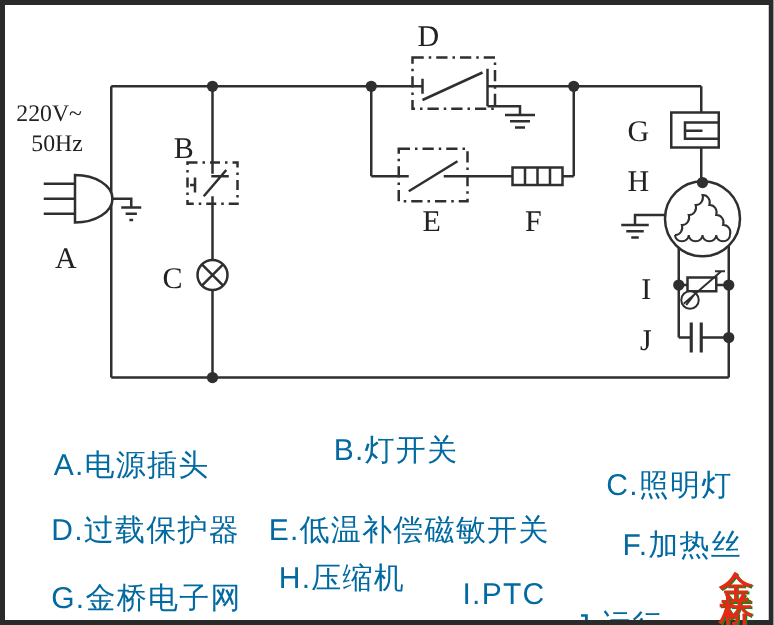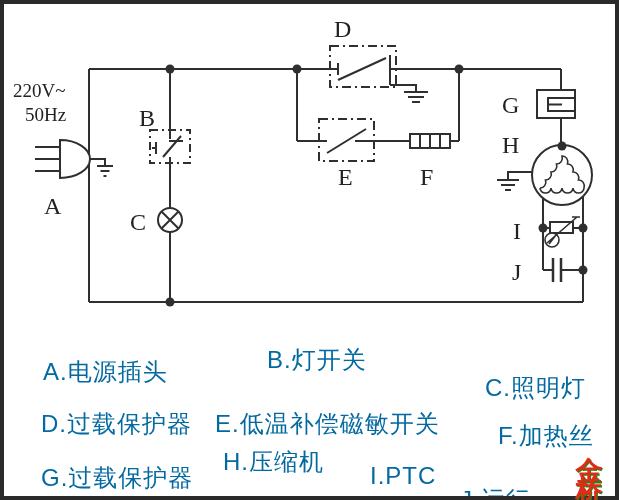--- a/index.html
+++ b/index.html
@@ -125,21 +125,21 @@
 
   <div>
     <span class="legend-item" style="left:23px;top:356px">A.电源插头</span>
     <span class="legend-item" style="left:247px;top:344px">B.灯开关</span>
     <span class="legend-item" style="left:465px;top:372px">C.照明灯</span>
 
     <span class="legend-item" style="left:21px;top:408px">D.过载保护器</span>
     <span class="legend-item" style="left:195px;top:408px">E.低温补偿磁敏开关</span>
     <span class="legend-item" style="left:478px;top:420px">F.加热丝</span>
 
-    <span class="legend-item" style="left:21px;top:462px">G.过载保护器</span>
+    <span class="legend-item" style="left:21px;top:462px">G.金桥电子网</span>
     <span class="legend-item" style="left:203px;top:446px">H.压缩机</span>
     <span class="legend-item" style="left:350px;top:462px">I.PTC</span>
     <span class="legend-item" style="left:440px;top:484px">J.运行</span>
   </div>
 
   <div class="watermark">
     <span class="wm-j">J</span>
     <span class="wm-col">
       <span class="wm-top">QDZW</span>
       <span class="wm-bot">.COM</span>

